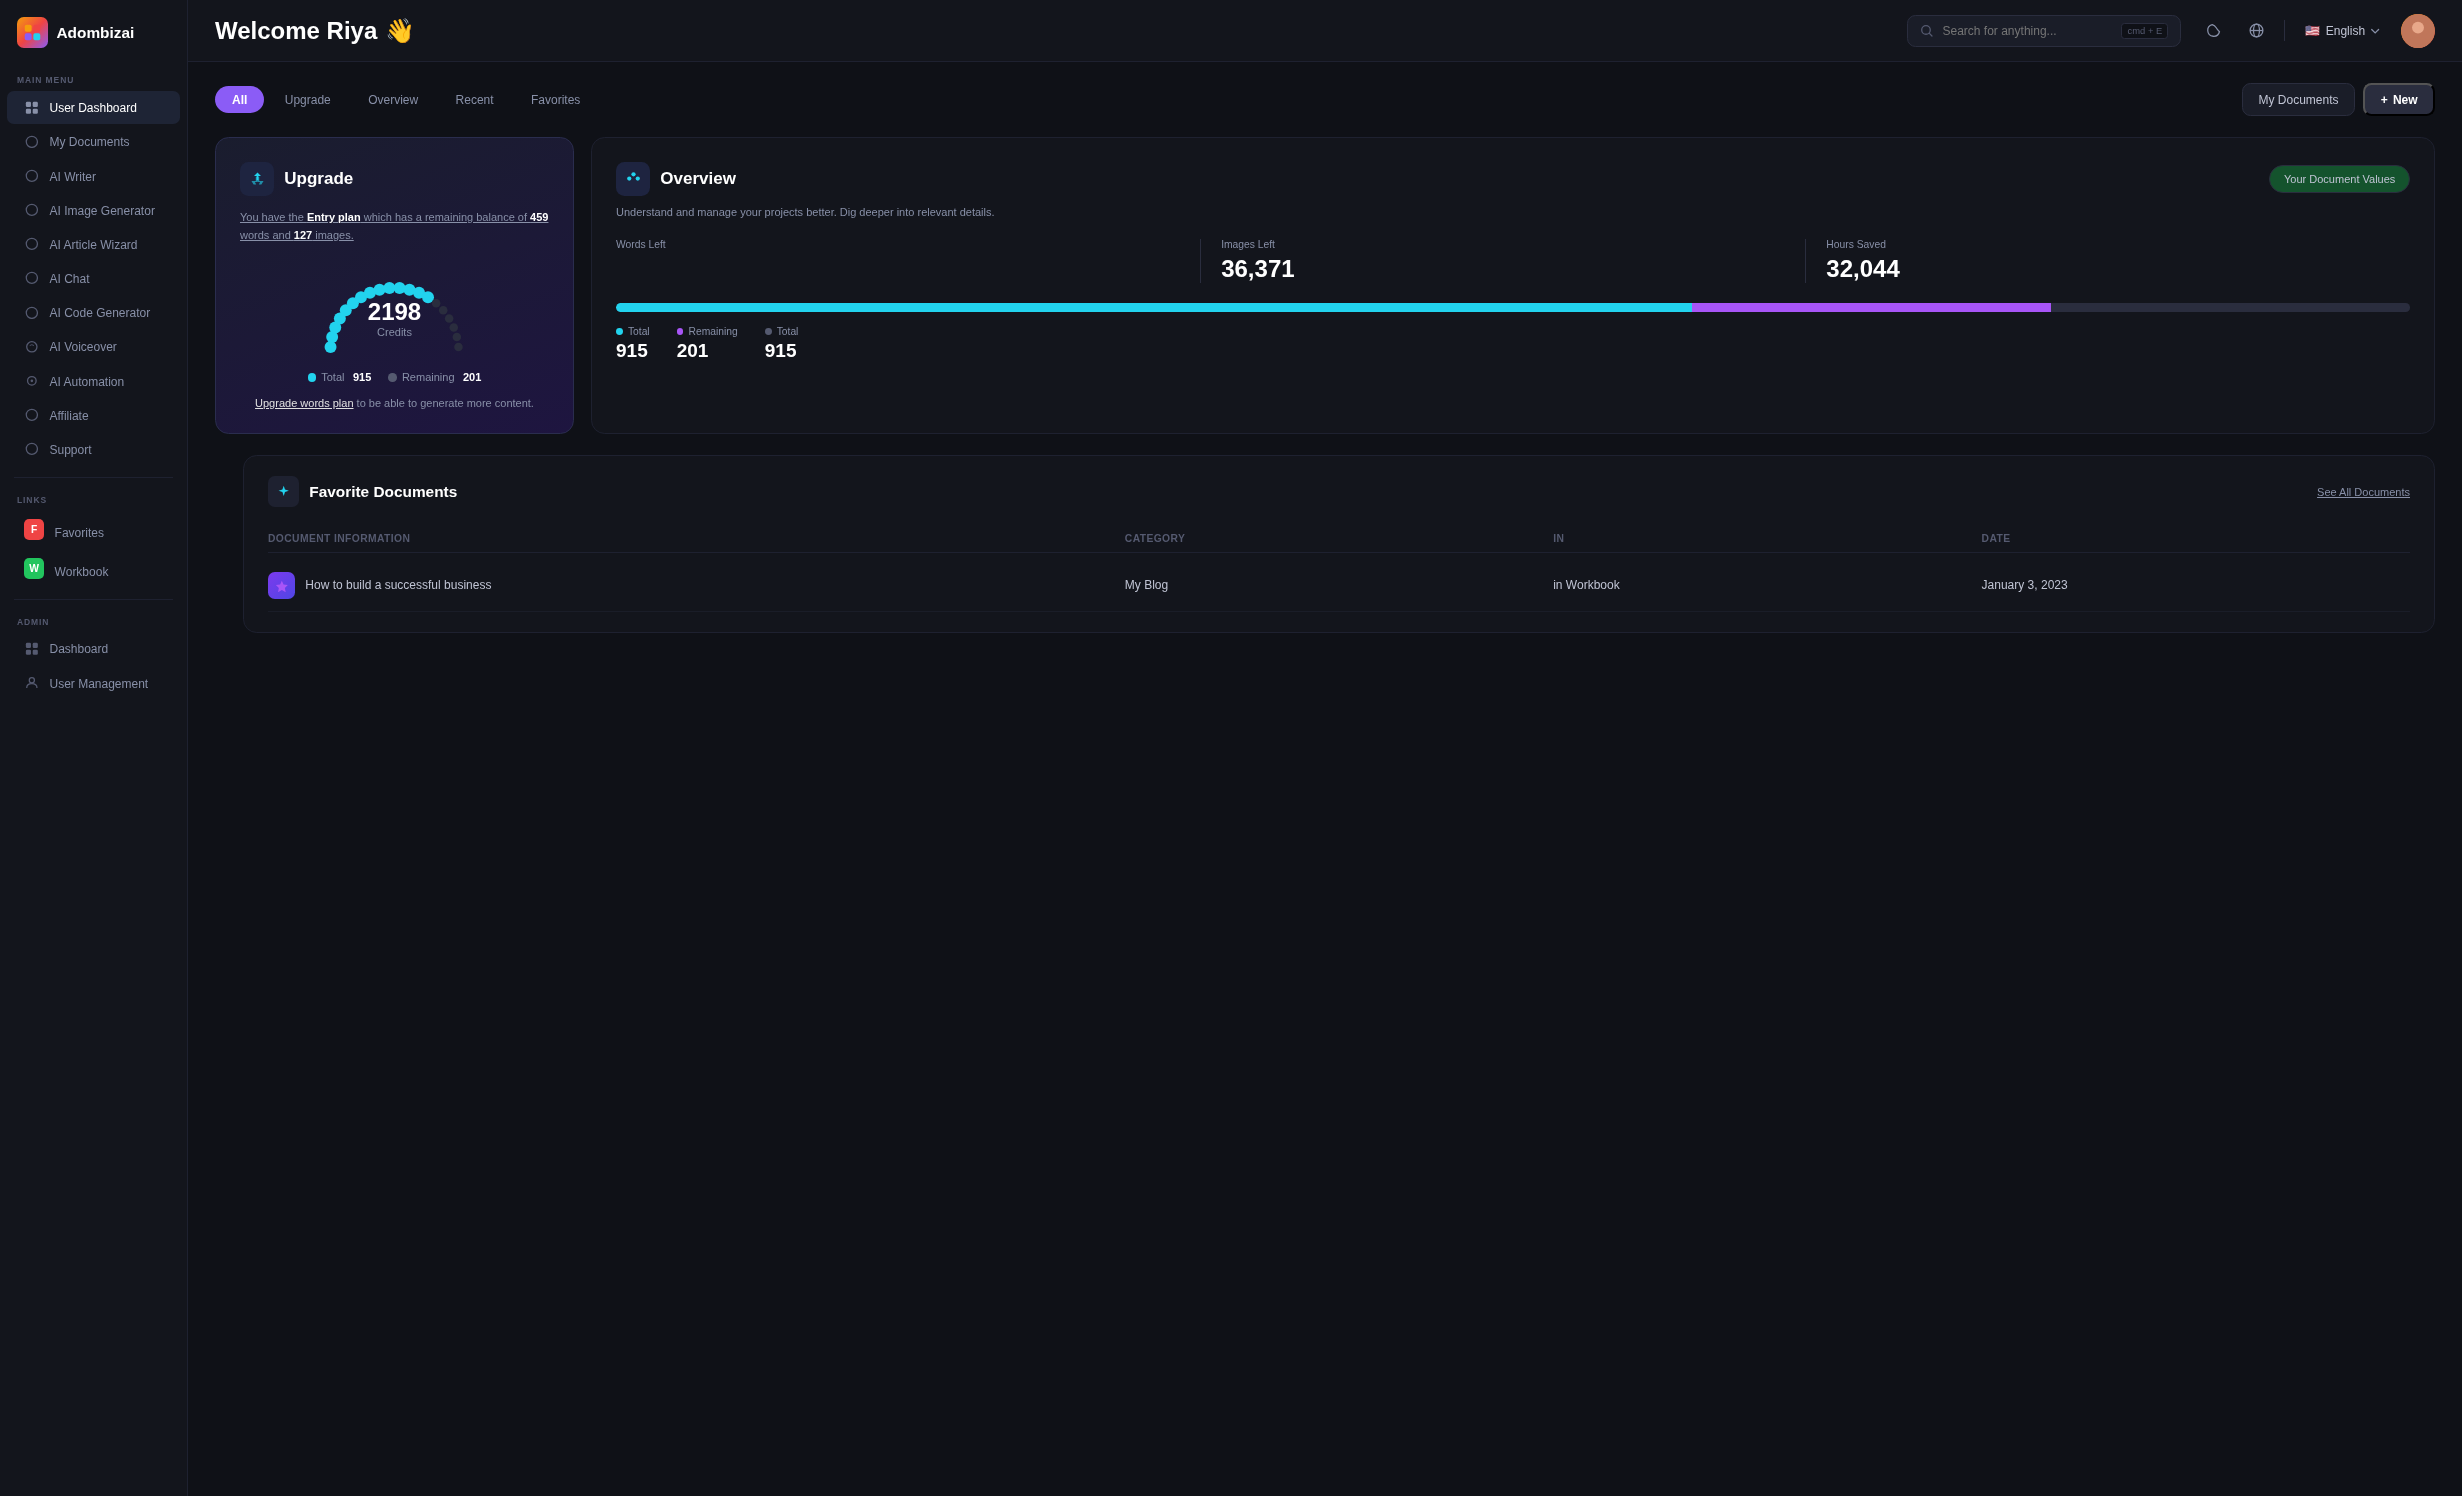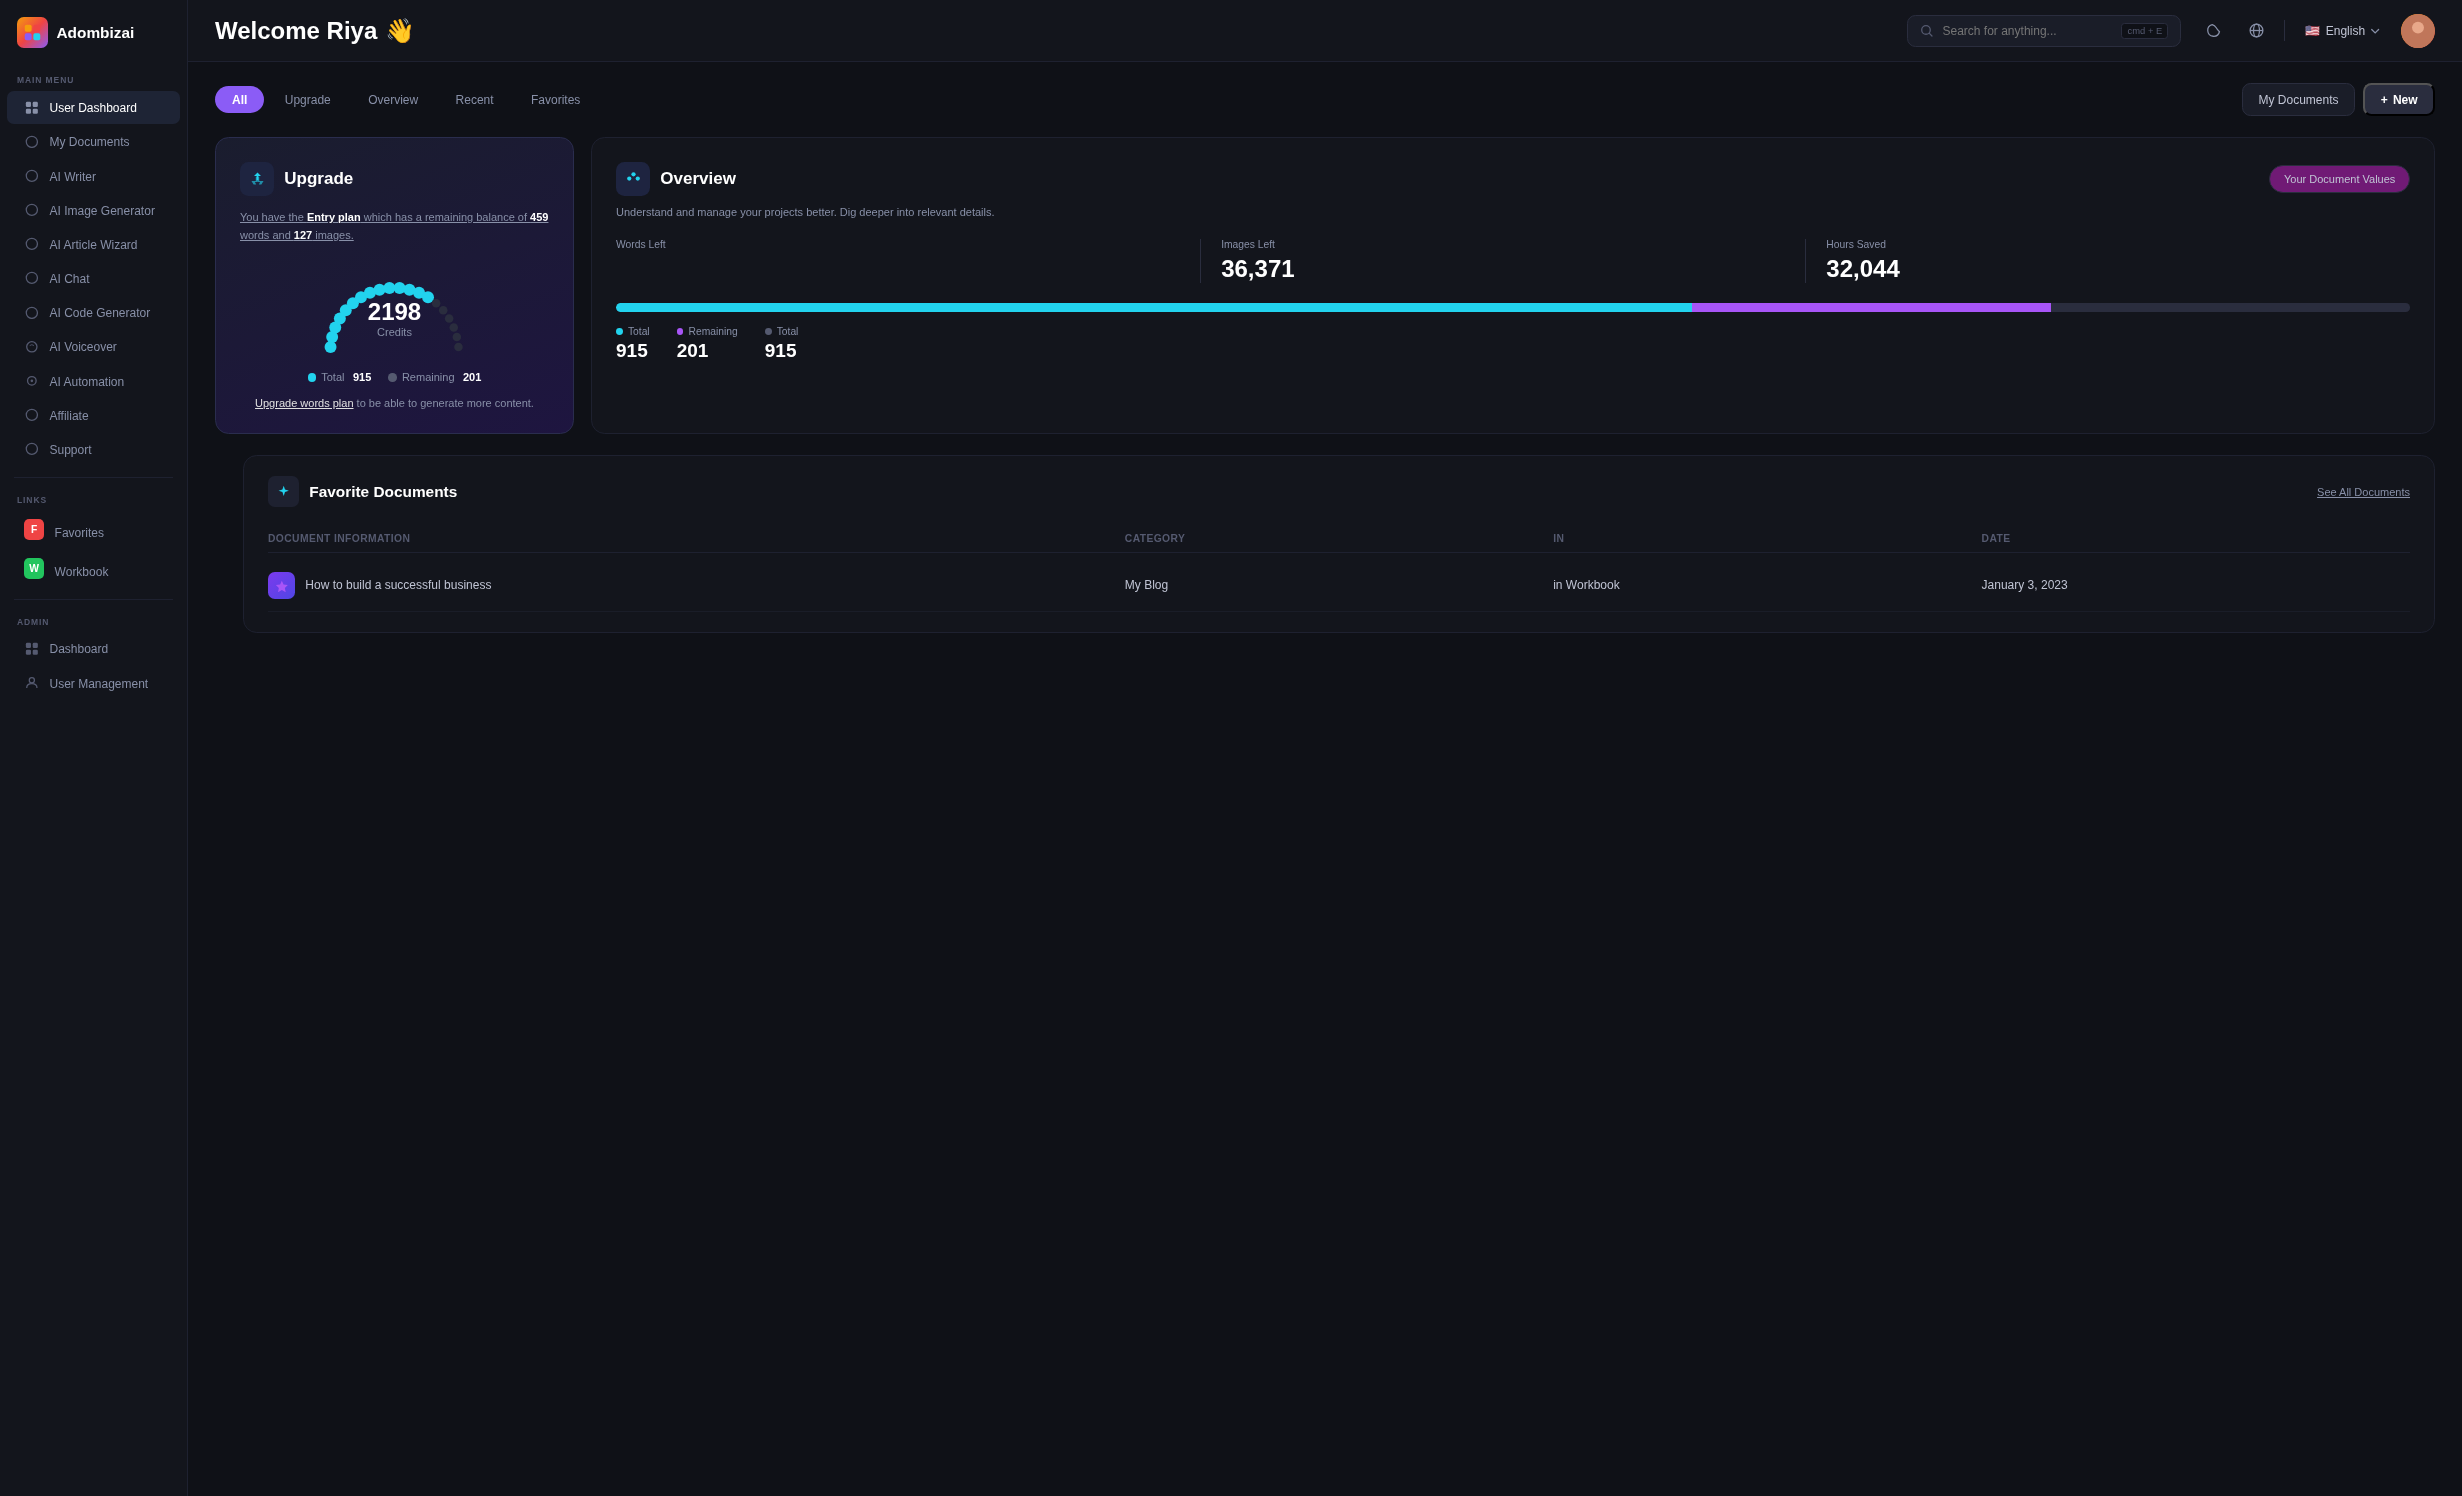--- a/index.html
+++ b/index.html
@@ -346,21 +346,21 @@
     }
     .overview-card-header {
       display: flex;
       align-items: center;
       justify-content: space-between;
       margin-bottom: 8.5px;
     }
     .doc-values-btn {
       padding: 6.8px 13.7px;
       border-radius: 17px;
-      background: #701a75;
+      background: #14532d;
       border: 0.9px solid #2a2d3e;
       color: #c0c4d4;
       font-size: 11px;
       cursor: pointer;
     }
     .overview-subtitle {
       font-size: 11px;
       color: #8890a8;
       margin-bottom: 17px;
       line-height: 1.6;

